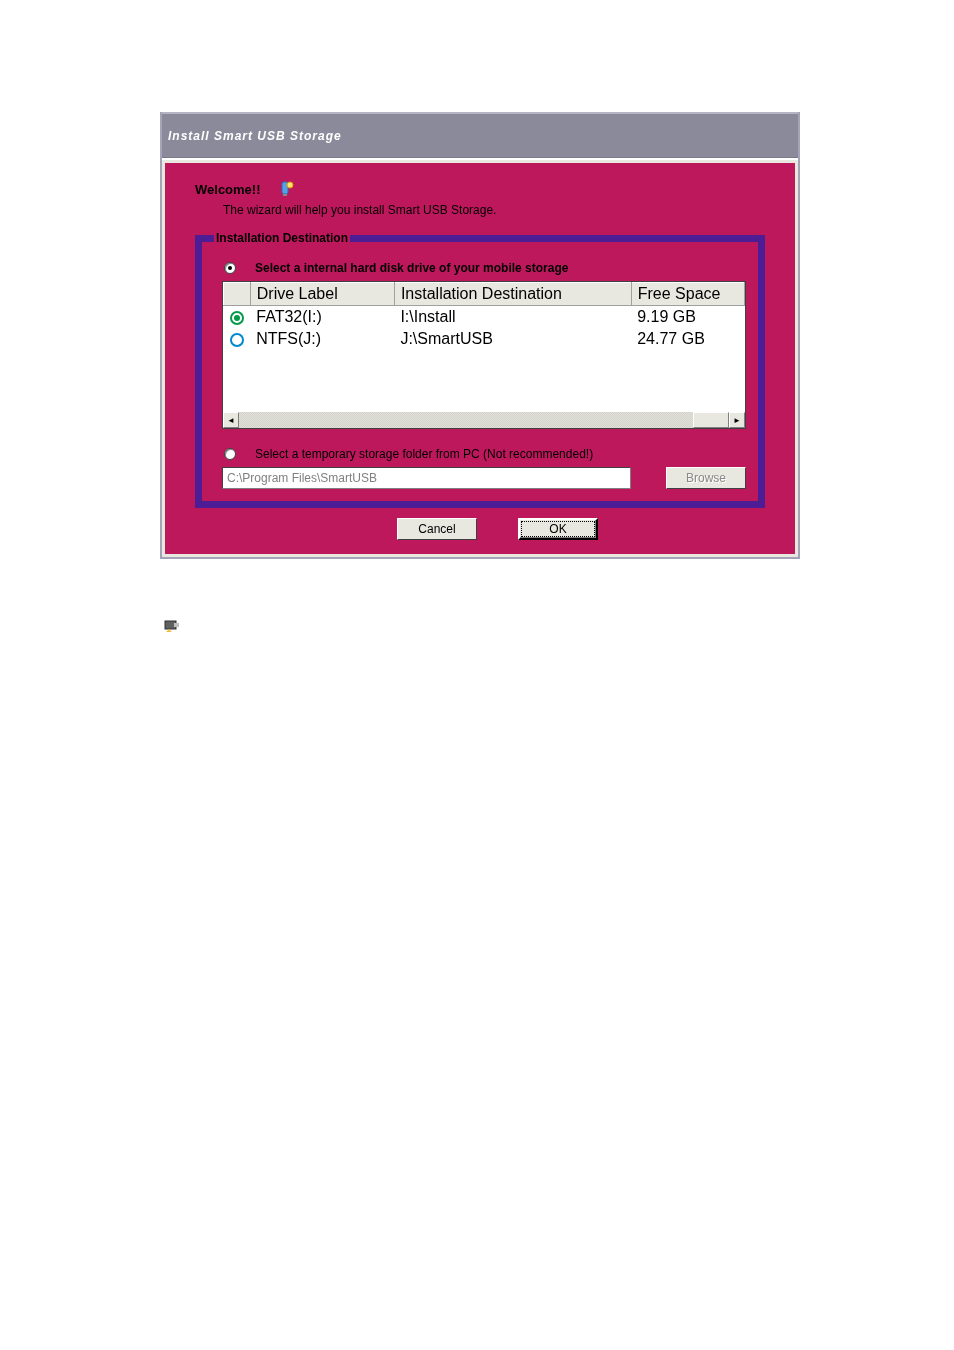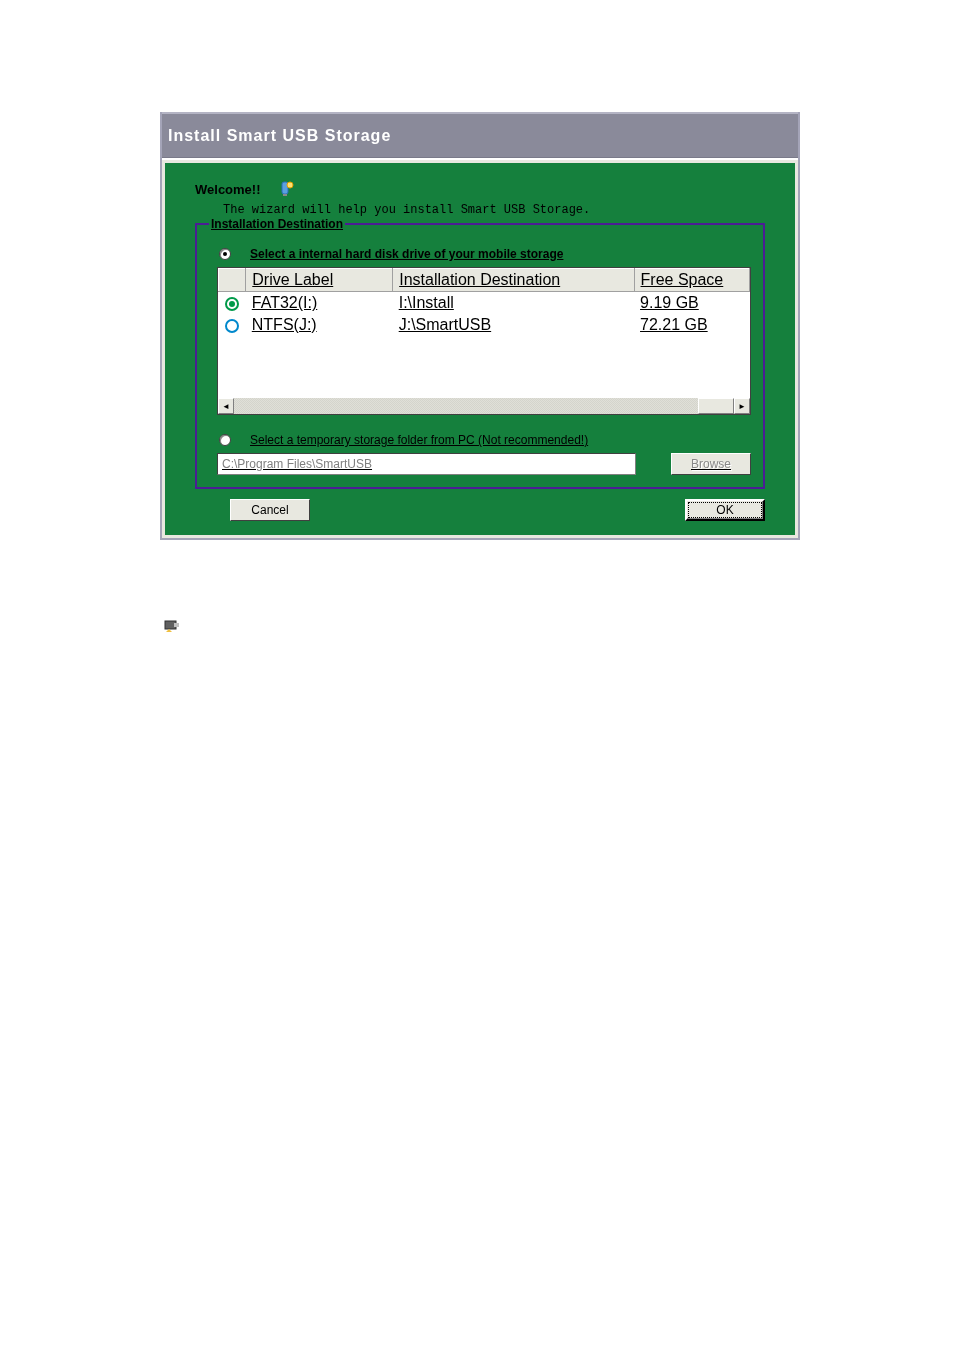--- a/index.html
+++ b/index.html
@@ -22,58 +22,58 @@
       height: 46px;
       background: linear-gradient(to bottom, #8a8a9a, #8a8a9a);
       border-top: 2px solid #b4b4c4;
       border-bottom: 1px solid #7a7a8a;
       display: flex;
       align-items: center;
       padding-left: 6px;
     }
     .title-text {
       color: #ffffff;
+      font-style: italic;
       font-weight: bold;
-      font-size: 16px;
+      font-size: 12px;
       font-family: "Trebuchet MS", Tahoma, sans-serif;
       letter-spacing: 1px;
     }
     .body-outer {
       background: #e8e8e0;
       border-top: 2px solid #ffffff;
       padding: 3px;
     }
     .body-inner {
-      background: #15803d;
+      background: #be185d;
       padding: 18px 30px 14px 30px;
     }
     .welcome-row {
       display: flex;
       align-items: center;
       gap: 18px;
       margin-bottom: 6px;
     }
     .welcome {
       font-weight: bold;
       font-size: 13px;
       color: #000;
     }
     .welcome-icon {
       width: 16px;
       height: 16px;
     }
     .subtitle {
       margin-left: 28px;
       color: #000;
-      font-family: Liberation Mono, monospace;
+      margin-bottom: 14px;
     }
     fieldset {
-      border: 2px solid #4c1d95;
+      border: 7px solid #4c1d95;
       padding: 10px 12px 12px 12px;
-      text-decoration: underline;
     }
     legend {
       font-weight: bold;
       font-size: 12px;
       color: #000;
       padding: 0 2px;
     }
     .radio-row {
       display: flex;
       align-items: center;
@@ -225,21 +225,21 @@
       padding: 0 10px;
       margin-left: 35px;
     }
     .btn:disabled {
       color: #888;
       text-shadow: 1px 1px 0 #fff;
       cursor: default;
     }
     .btn-row {
       display: flex;
-      justify-content: space-between;
+      justify-content: center;
       gap: 6px;
       margin-top: 10px;
     }
     .btn-default {
       outline: 1px dotted #000;
       outline-offset: -4px;
       border: 2px solid #000;
       border-top-color: #fff;
       border-left-color: #fff;
       box-shadow: inset -1px -1px 0 #808080;
@@ -295,21 +295,21 @@
               <tr>
                 <td class="col-icon"><span class="drive-radio sel"></span></td>
                 <td>FAT32(I:)</td>
                 <td>I:\Install</td>
                 <td>9.19 GB</td>
               </tr>
               <tr>
                 <td class="col-icon"><span class="drive-radio unsel"></span></td>
                 <td>NTFS(J:)</td>
                 <td>J:\SmartUSB</td>
-                <td>72.21 GB</td>
+                <td>24.77 GB</td>
               </tr>
             </tbody>
           </table>
           <div class="h-scroll">
             <div class="scroll-btn">◄</div>
             <div class="scroll-track"></div>
             <div class="scroll-thumb"></div>
             <div class="scroll-btn">►</div>
           </div>
         </div>

